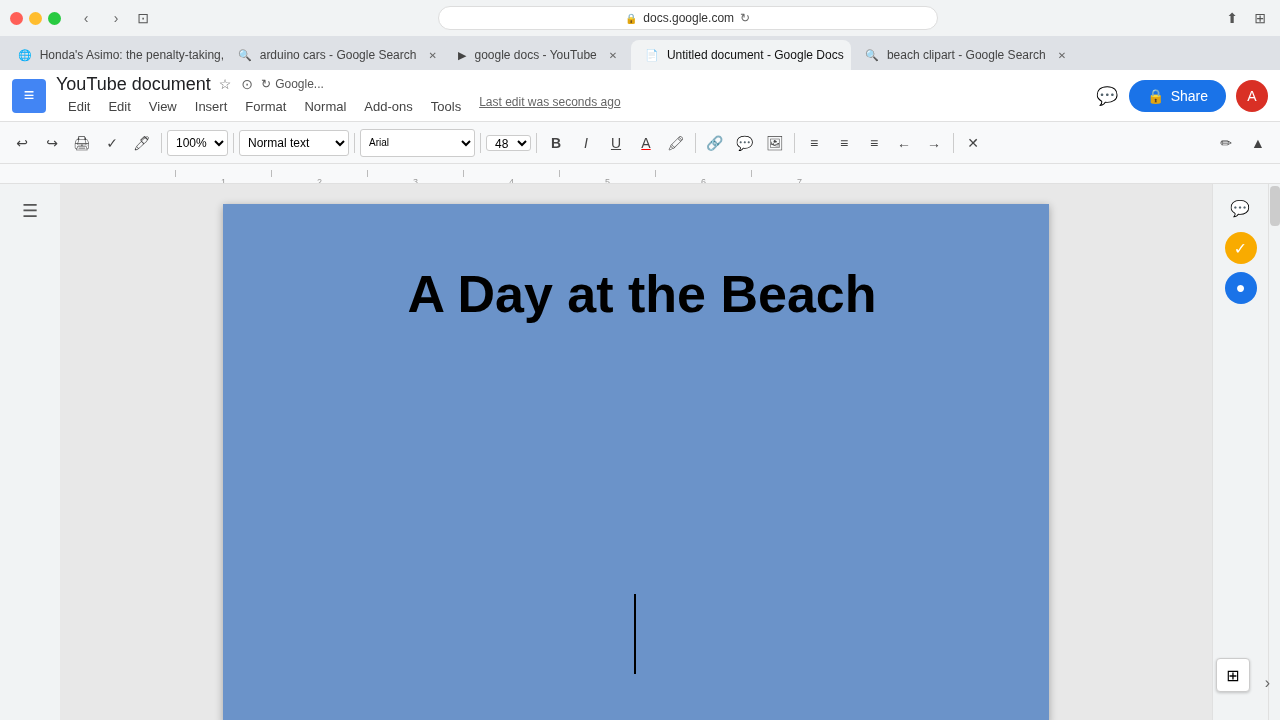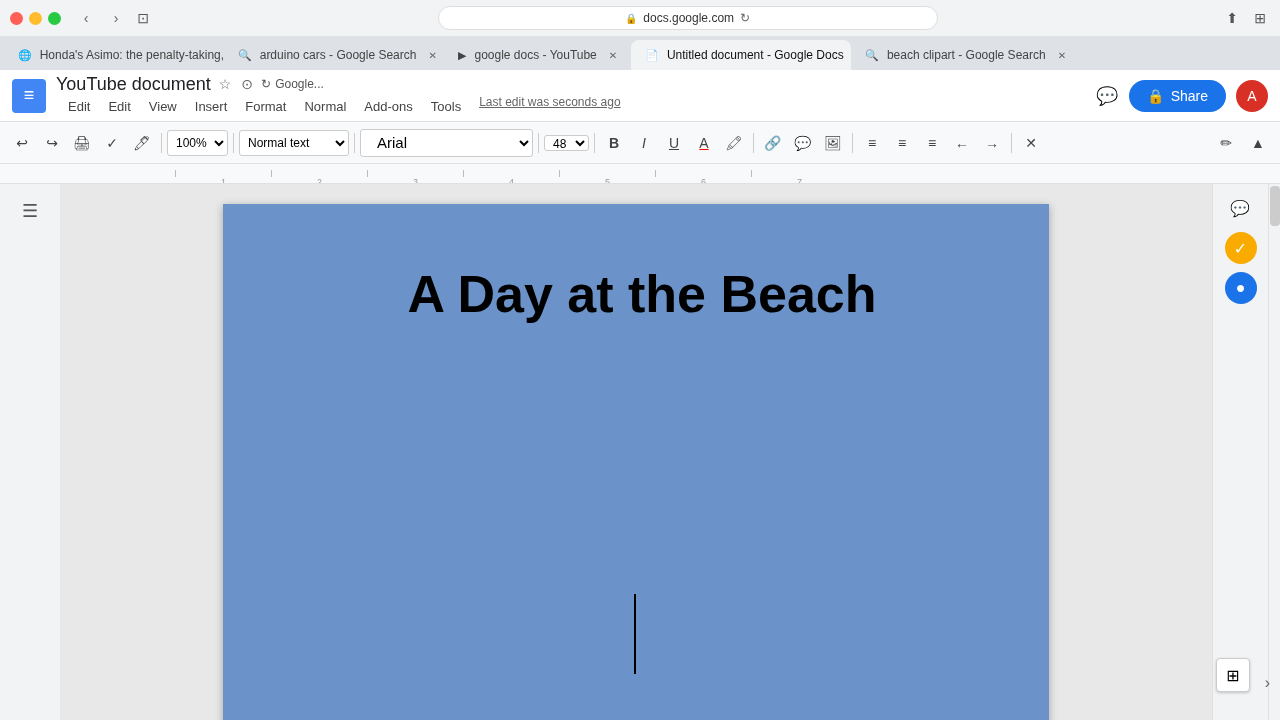--- a/index.html
+++ b/index.html
@@ -109,21 +109,21 @@
     .tool-separator { width: 1px; height: 20px; background: #ccc; margin: 0 3px; }
     .zoom-selector {
       height: 26px; border: 1px solid #ccc; border-radius: 3px; font-size: 12px; padding: 0 4px;
       background: white; min-width: 60px; cursor: pointer;
     }
     .style-selector {
       height: 26px; border: 1px solid #ccc; border-radius: 3px; font-size: 12px; padding: 0 4px;
       background: white; min-width: 110px; cursor: pointer;
     }
     .font-selector {
-      height: 28px; border: 1px solid #ccc; border-radius: 3px; font-size: 15px; padding: 0 12px;
+      height: 28px; border: 1px solid #ccc; border-radius: 3px; font-size: 10px; padding: 0 4px;
       background: white; min-width: 80px; cursor: pointer;
     }
     .size-selector {
       height: 16px; border: 1px solid #ccc; border-radius: 3px; font-size: 12px; padding: 0 4px;
       background: white; min-width: 45px; cursor: pointer;
     }
     .tool-icon-btn {
       height: 28px; width: 28px; background: none; border: none; cursor: pointer;
       font-size: 14px; color: #444; border-radius: 3px; display: flex; align-items: center; justify-content: center;
     }

